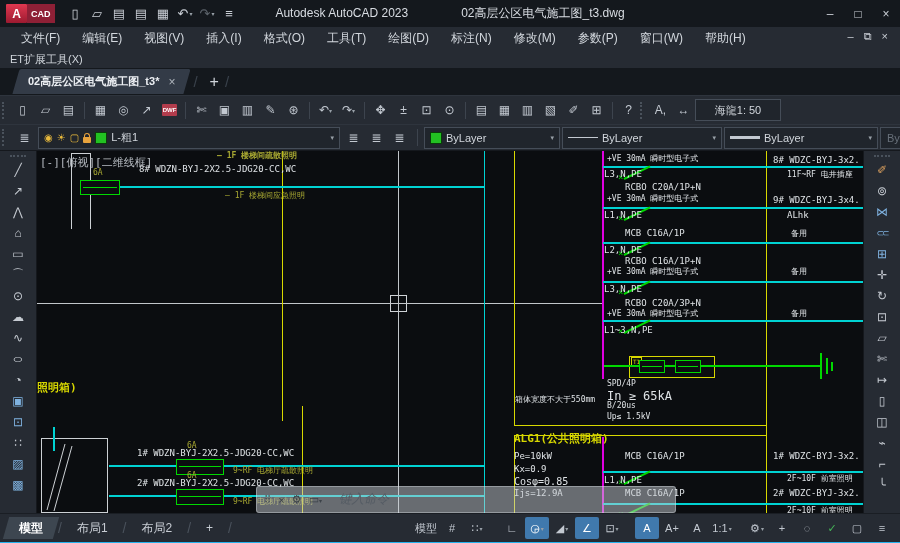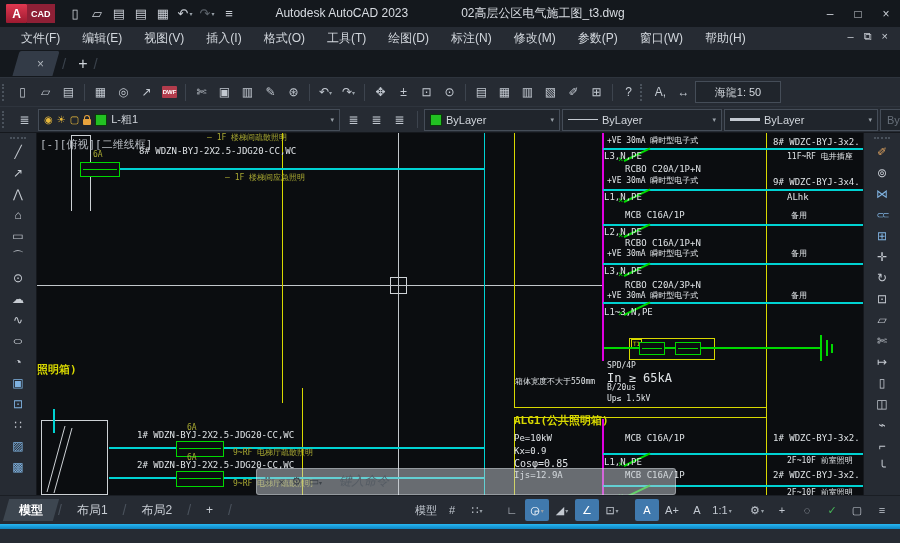--- a/index.html
+++ b/index.html
@@ -166,23 +166,27 @@
       <span class="menu-item"><span>参数(P)</span></span>
       <span class="menu-item"><span>窗口(W)</span></span>
       <span class="menu-item"><span>帮助(H)</span></span>
     </div>
   <div class="doc-ctrls" style="position:absolute;top:30px;right:12px;">
 
   <span><span>–</span></span>
       <span><span>⧉</span></span>
       <span><span>×</span></span>
     </div>
+  <div class="menubar2">
+    <span class="menu-item" style="padding-left:0;">ET扩展工具(X)</span>
+  </div>
 
   <div class="tabbar">
     <div class="file-tab">
+      <span>02高层公区电气施工图_t3*</span>
       <span class="tab-close">×</span>
     </div>
     <span class="tab-slash">/</span>
     <span class="newtab">+</span>
     <span class="tab-slash">/</span>
   </div>
 
   <div class="tb tb1">
     <div style="display:flex;align-items:center;">
 
@@ -434,21 +438,21 @@
         <div class="cad-switch" style="left: 582px; top: 170px;">
           <i></i>
         </div>
         <div class="cad-switch" style="left: 582px; top: 321px;">
           <i></i>
         </div>
         <div class="cad-switch" style="left: 582px; top: 353px;">
           <i></i>
         </div>
         <div class="cad-label" style="left: 3px; top: 6px; color: rgb(185, 190, 196); font-size: 11px; font-weight: normal;">[-][俯视][二维线框]</div>
-        <div class="cad-label" style="left: 170px; top: 0px; color: rgb(168, 168, 50); font-size: 8px; font-weight: normal;">— 1F 楼梯间疏散照明</div>
+        <div class="cad-label" style="left: 180px; top: 0px; color: rgb(168, 168, 50); font-size: 8px; font-weight: bold;">— 1F 楼梯间疏散照明</div>
         <div class="cad-label" style="left: 56px; top: 17px; color: rgb(168, 168, 50); font-size: 8px; font-weight: normal;">6A</div>
         <div class="cad-label" style="left: 102px; top: 13px; color: rgb(223, 227, 230); font-size: 9px; font-weight: normal;">8# WDZN-BYJ-2X2.5-JDG20-CC,WC</div>
         <div class="cad-label" style="left: 170px; top: 40px; color: rgb(168, 168, 50); font-size: 8px; font-weight: normal; margin-left: 18px;">— 1F 楼梯间应急照明</div>
         <div class="cad-label" style="left: 0px; top: 231px; color: rgb(216, 216, 0); font-size: 11px; font-weight: bold;">照明箱)</div>
         <div class="cad-label" style="left: 150px; top: 290px; color: rgb(168, 168, 50); font-size: 8px; font-weight: normal;">6A</div>
         <div class="cad-label" style="left: 100px; top: 297px; color: rgb(223, 227, 230); font-size: 9px; font-weight: normal;">1# WDZN-BYJ-2X2.5-JDG20-CC,WC</div>
         <div class="cad-label" style="left: 196px; top: 315px; color: rgb(168, 168, 50); font-size: 8px; font-weight: normal;">9~RF 电梯厅疏散照明</div>
         <div class="cad-label" style="left: 150px; top: 320px; color: rgb(168, 168, 50); font-size: 8px; font-weight: normal;">6A</div>
         <div class="cad-label" style="left: 100px; top: 327px; color: rgb(223, 227, 230); font-size: 9px; font-weight: normal;">2# WDZN-BYJ-2X2.5-JDG20-CC,WC</div>
         <div class="cad-label" style="left: 196px; top: 346px; color: rgb(168, 168, 50); font-size: 8px; font-weight: normal;">9~RF 电梯厅疏散照明</div>

